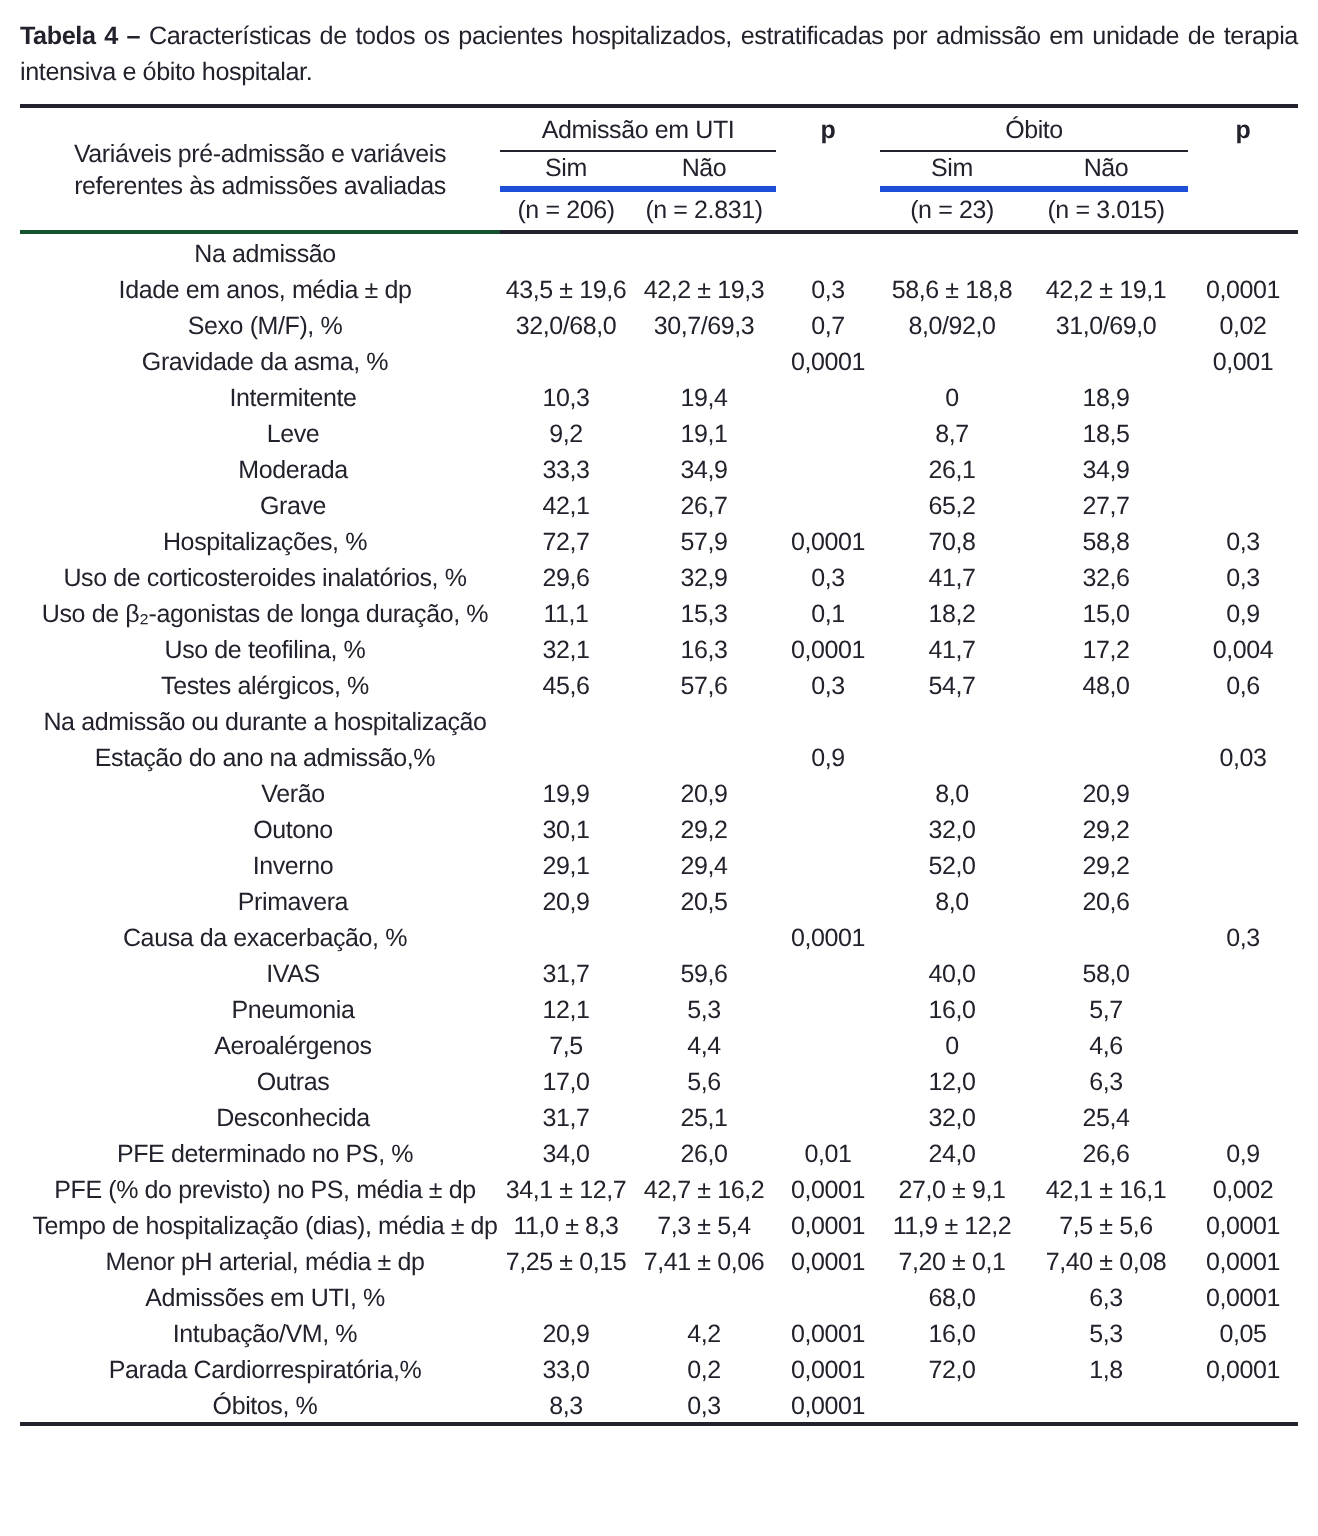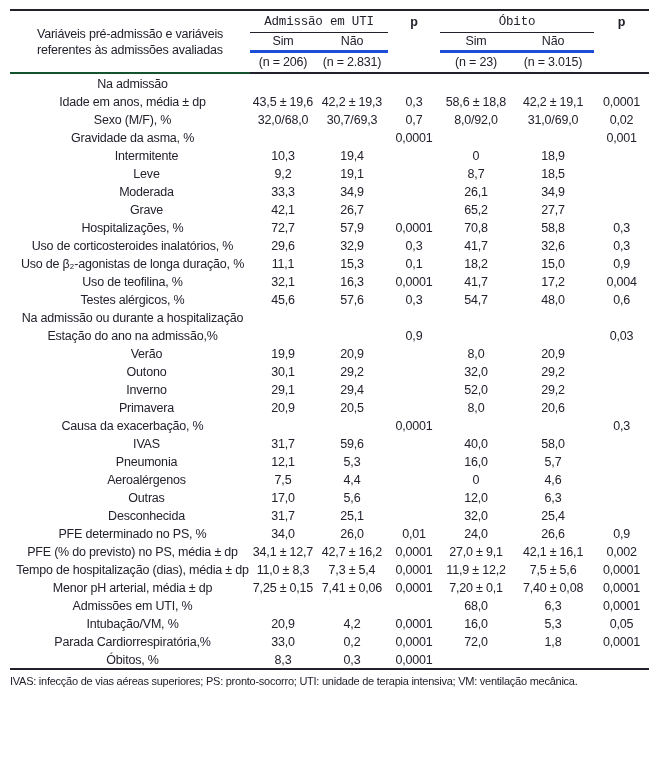--- a/index.html
+++ b/index.html
@@ -55,21 +55,20 @@
   thead tr.h-row-2 { height: 18px; }
   thead tr.h-row-3 { height: 22px; }
   thead td.var-head {
     border-bottom: 2px solid #14532d;
     padding: 0 8px;
   }
   thead td.group-head {
     border-bottom: 1px solid #22222d;
     vertical-align: bottom;
     padding-bottom: 2px;
-    font-family: Liberation Mono, monospace;
   }
   thead td.p-head {
     border-bottom: 2px solid #22222d;
     vertical-align: top;
     font-weight: bold;
     padding-top: 3px;
   }
   thead td.sub-head {
     border-bottom: 3px solid #1d4ed8;
     vertical-align: bottom;
@@ -94,20 +93,24 @@
     line-height: 15px;
     margin-top: 4px;
     text-align: left;
   }
 </style>
 </head>
 <body>
 
 <div class="page">
 
+  <p class="title">
+    <span class="title-prefix">Tabela 4 –</span>
+    <span> </span><span>Características de todos os pacientes hospitalizados, estratificadas por admissão em unidade de terapia intensiva e óbito hospitalar.</span>
+  </p>
 
   <table class="data-table">
     <colgroup>
       <col class="c-label">
       <col class="c-uti-sim">
       <col class="c-uti-nao">
       <col class="c-p1">
       <col class="c-ob-sim">
       <col class="c-ob-nao">
       <col class="c-p2">
@@ -427,15 +430,14 @@
           <td class="num">8,3</td>
           <td class="num">0,3</td>
           <td class="num">0,0001</td>
           <td class="num"></td>
           <td class="num"></td>
           <td class="num"></td>
         </tr>
       </tbody>
   </table>
 
-  <p class="footnote">IVAS: infecção de vias aéreas superiores; PS: pronto-socorro; UTI: unidade de terapia intensiva; VM: ventilação mecânica.</p>
 
 </div>
 
 </body></html>

